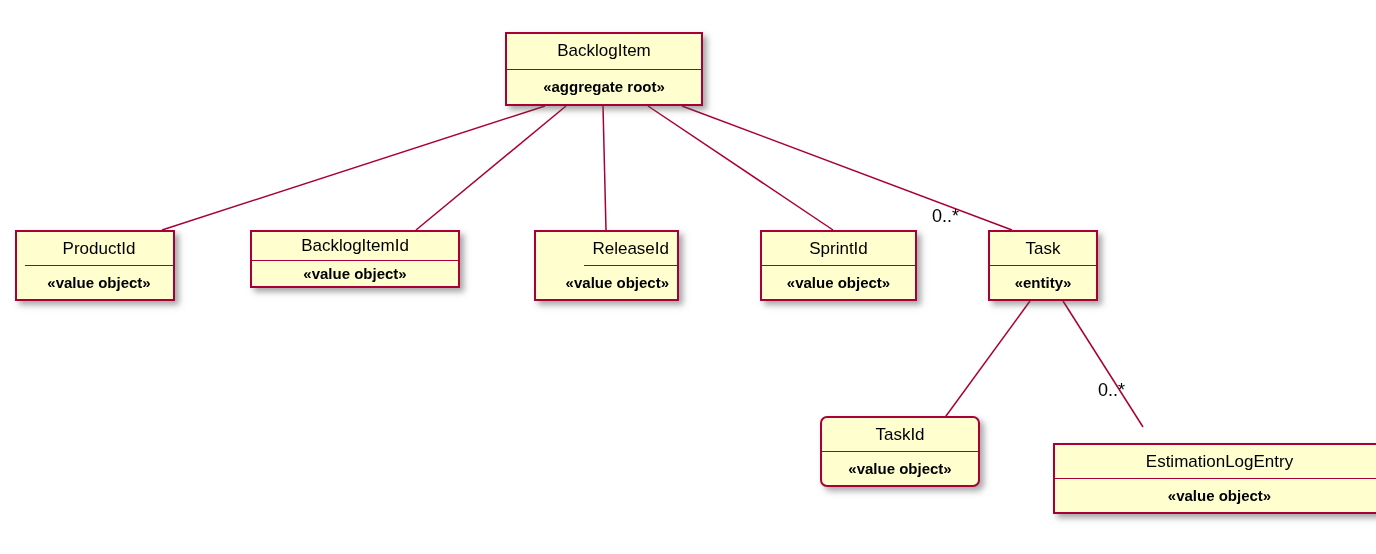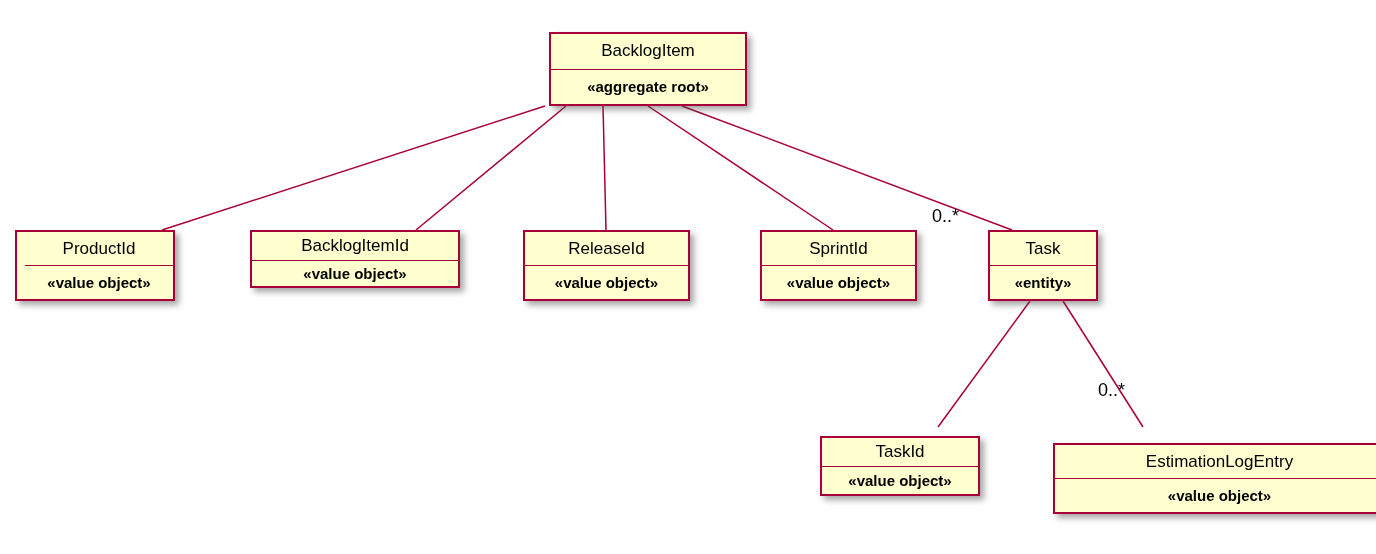--- a/index.html
+++ b/index.html
@@ -73,51 +73,51 @@
     <line class="edge" x1="603" y1="106" x2="606" y2="230"></line>
     <line class="edge" x1="648" y1="106" x2="833" y2="230"></line>
     <line class="edge" x1="682" y1="106" x2="1012" y2="230"></line>
     <line class="edge" x1="1030" y1="301" x2="938" y2="427"></line>
     <line class="edge" x1="1063" y1="301" x2="1143" y2="427"></line>
 
     <text class="edge-label" x="932" y="222">0..*</text>
     <text class="edge-label" x="1098" y="396">0..*</text>
   </svg>
 
-  <div class="node" style="left:505px; top:32px; width:198px; height:74px;margin-left:44px;">
+  <div class="node" style="left:505px; top:32px; width:198px; height:74px;">
     <div class="node-title">BacklogItem</div>
     <div class="node-stereotype">«aggregate root»</div>
   </div>
 
   <div class="node" style="left:15px; top:230px; width:160px; height:71px;padding-left:8px;">
     <div class="node-title">ProductId</div>
     <div class="node-stereotype">«value object»</div>
   </div>
 
   <div class="node" style="left:250px; top:230px; width:210px; height:58px;">
     <div class="node-title">BacklogItemId</div>
     <div class="node-stereotype">«value object»</div>
   </div>
 
-  <div class="node" style="left:523px; top:230px; width:167px; height:71px;">
+  <div class="node" style="left:534px; top:230px; width:145px; height:71px;align-items:flex-end;">
     <div class="node-title">ReleaseId</div>
     <div class="node-stereotype">«value object»</div>
   </div>
 
   <div class="node" style="left:760px; top:230px; width:157px; height:71px;">
     <div class="node-title">SprintId</div>
     <div class="node-stereotype">«value object»</div>
   </div>
 
   <div class="node" style="left:988px; top:230px; width:110px; height:71px;">
     <div class="node-title">Task</div>
     <div class="node-stereotype">«entity»</div>
   </div>
 
-  <div class="node" style="left:820px; top:436px; width:160px; height:60px;">
+  <div class="node" style="left:820px; top:416px; width:160px; height:71px;border-radius:7px;">
     <div class="node-title">TaskId</div>
     <div class="node-stereotype">«value object»</div>
   </div>
 
   <div class="node" style="left:1053px; top:427px; width:333px; height:71px;margin-top:16px;">
     <div class="node-title">EstimationLogEntry</div>
     <div class="node-stereotype">«value object»</div>
   </div>
 
 </div>

